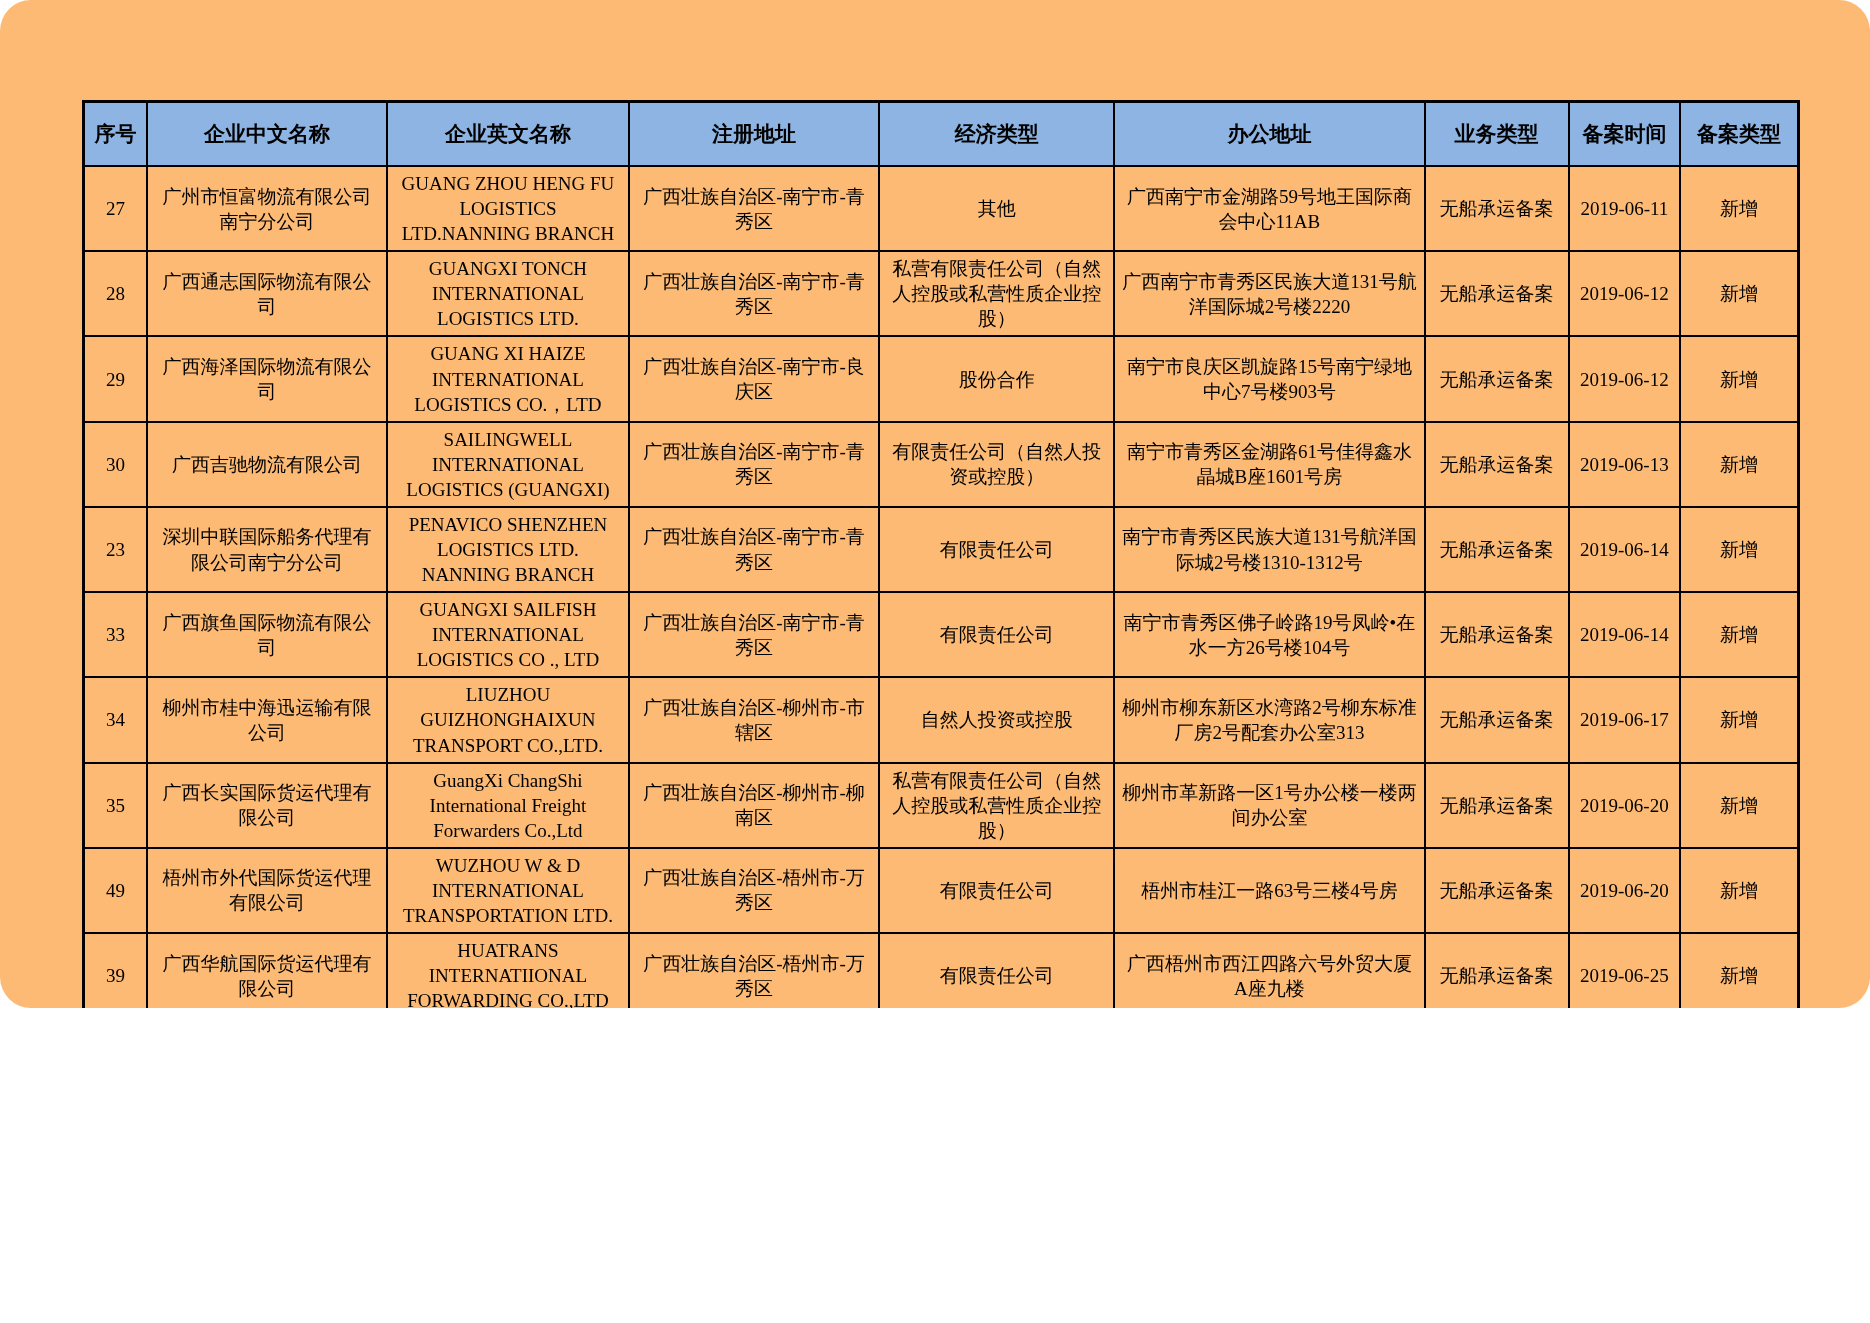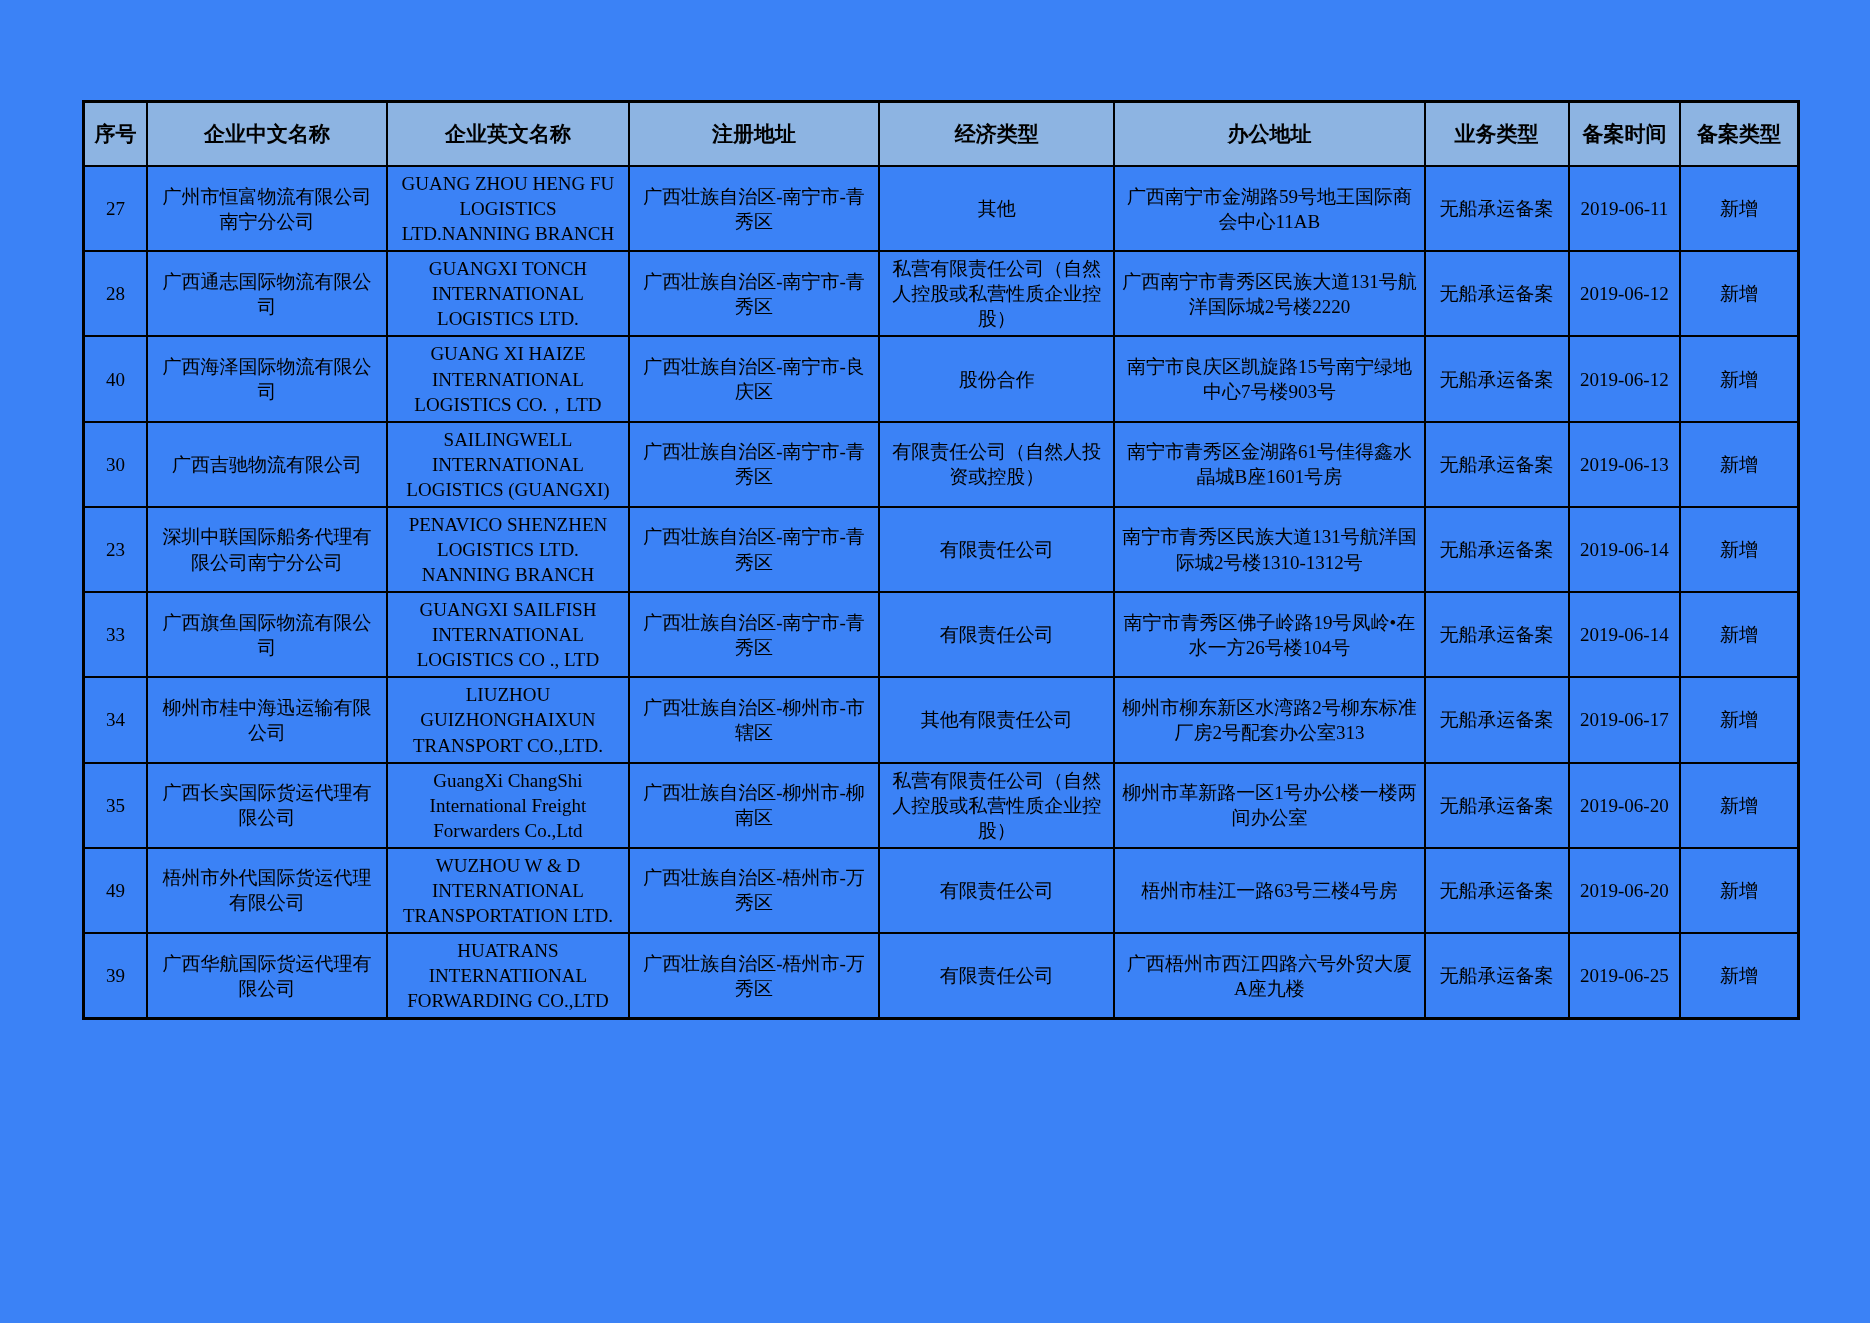--- a/index.html
+++ b/index.html
@@ -4,23 +4,24 @@
 <style>
   html, body {
     margin: 0;
     padding: 0;
     background: #ffffff;
     font-family: "Liberation Serif", "DejaVu Serif", serif;
   }
   .page {
     position: relative;
     width: 1870px;
-    height: 1323px;
-    background: #3b82f6;
+    height: 1008px;
+    background: #fdba74;
     overflow: hidden;
+    border-radius: 31px;
   }
   table.filing-table {
     position: absolute;
     left: 82px;
     top: 100px;
     width: 1718px;
     border-collapse: collapse;
     table-layout: fixed;
     border: 3px solid #000000;
   }
@@ -103,21 +104,21 @@
           <td>广西通志国际物流有限公司</td>
           <td>GUANGXI TONCH INTERNATIONAL LOGISTICS LTD.</td>
           <td>广西壮族自治区-南宁市-青秀区</td>
           <td>私营有限责任公司（自然人控股或私营性质企业控股）</td>
           <td>广西南宁市青秀区民族大道131号航洋国际城2号楼2220</td>
           <td>无船承运备案</td>
           <td>2019-06-12</td>
           <td>新增</td>
         </tr>
         <tr>
-          <td>40</td>
+          <td>29</td>
           <td>广西海泽国际物流有限公司</td>
           <td>GUANG XI HAIZE INTERNATIONAL LOGISTICS CO.，LTD</td>
           <td>广西壮族自治区-南宁市-良庆区</td>
           <td>股份合作</td>
           <td>南宁市良庆区凯旋路15号南宁绿地中心7号楼903号</td>
           <td>无船承运备案</td>
           <td>2019-06-12</td>
           <td>新增</td>
         </tr>
         <tr>
@@ -151,21 +152,21 @@
           <td>南宁市青秀区佛子岭路19号凤岭•在水一方26号楼104号</td>
           <td>无船承运备案</td>
           <td>2019-06-14</td>
           <td>新增</td>
         </tr>
         <tr>
           <td>34</td>
           <td>柳州市桂中海迅运输有限公司</td>
           <td>LIUZHOU GUIZHONGHAIXUN TRANSPORT CO.,LTD.</td>
           <td>广西壮族自治区-柳州市-市辖区</td>
-          <td>其他有限责任公司</td>
+          <td>自然人投资或控股</td>
           <td>柳州市柳东新区水湾路2号柳东标准厂房2号配套办公室313</td>
           <td>无船承运备案</td>
           <td>2019-06-17</td>
           <td>新增</td>
         </tr>
         <tr>
           <td>35</td>
           <td>广西长实国际货运代理有限公司</td>
           <td>GuangXi ChangShi International Freight Forwarders Co.,Ltd</td>
           <td>广西壮族自治区-柳州市-柳南区</td>

